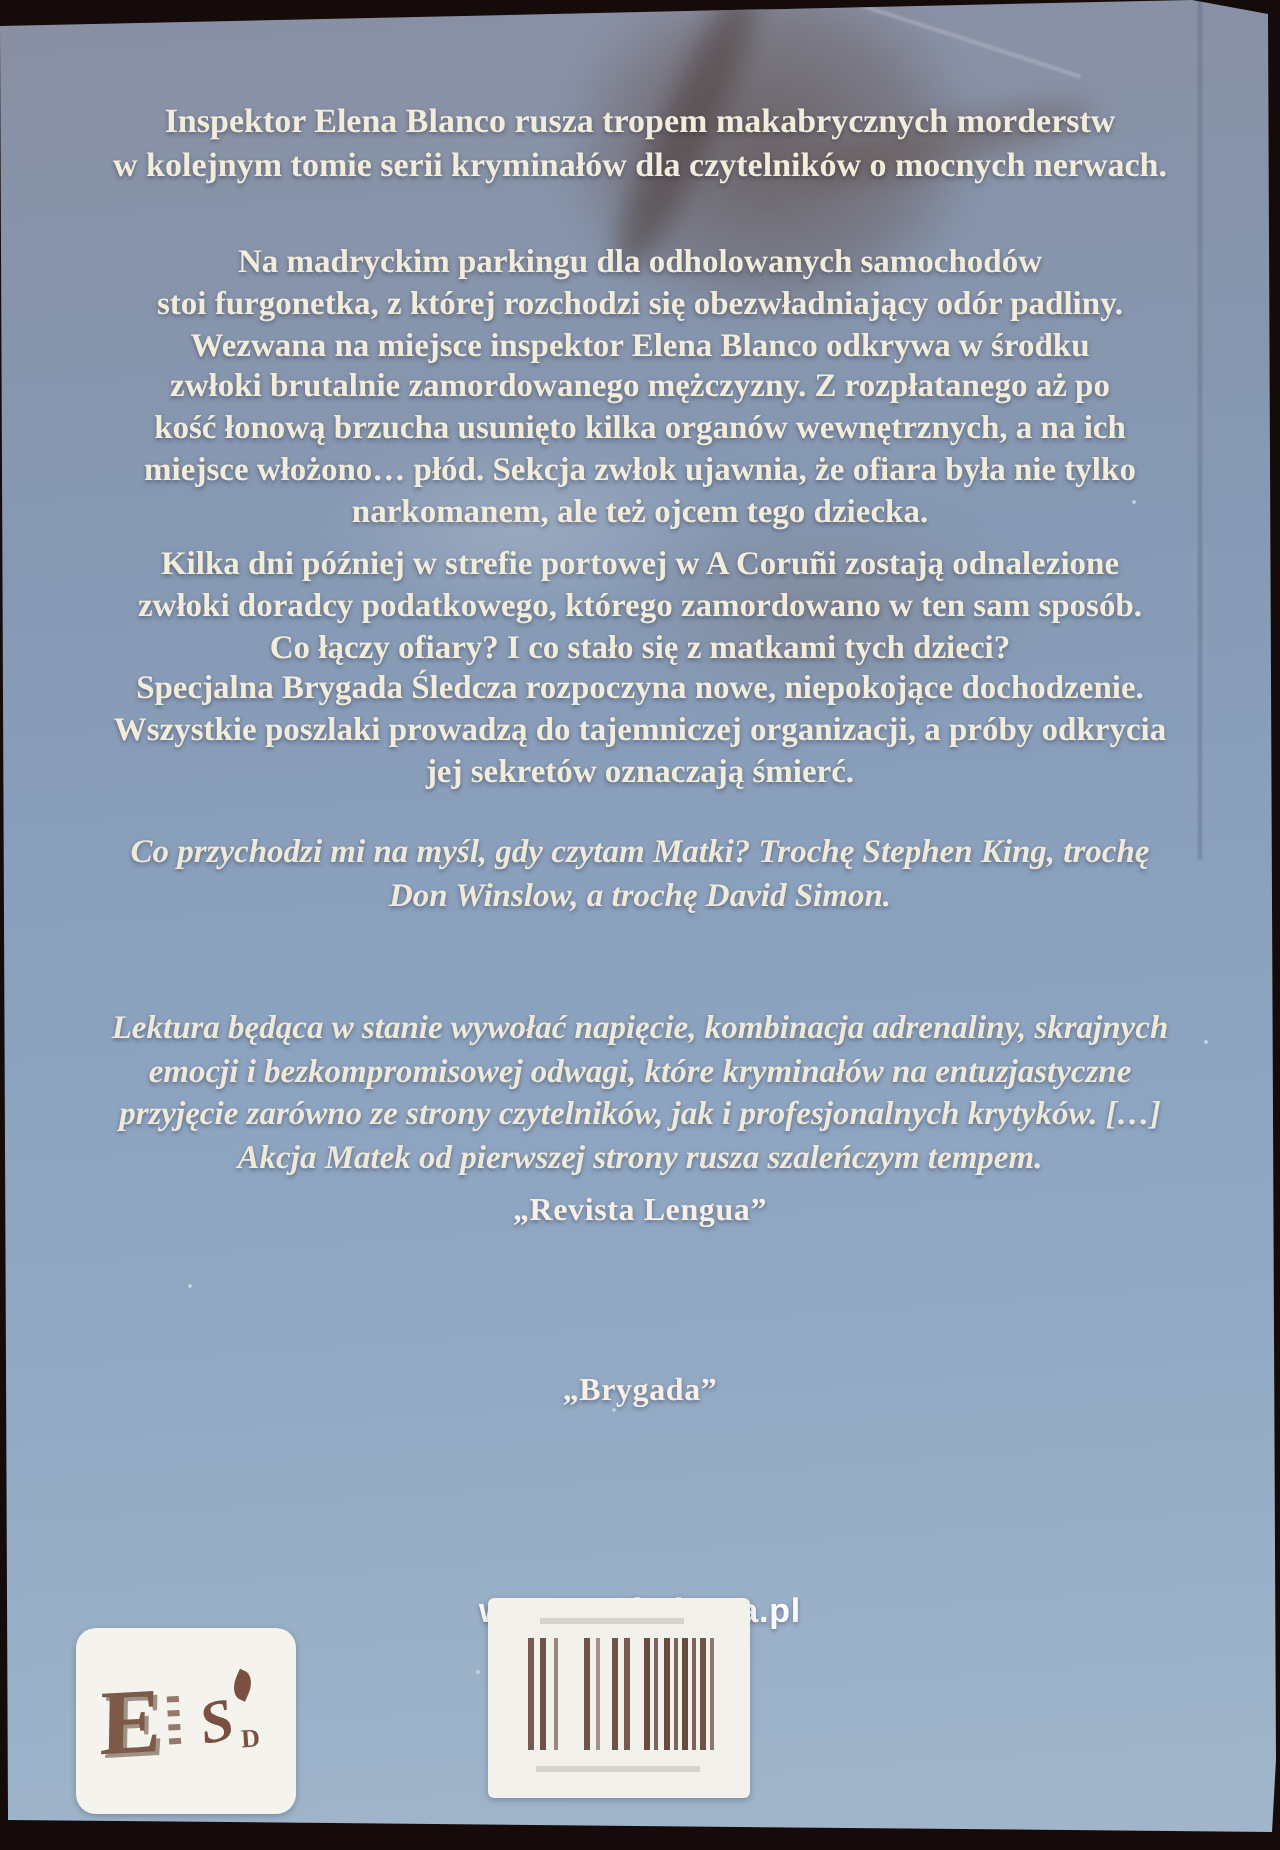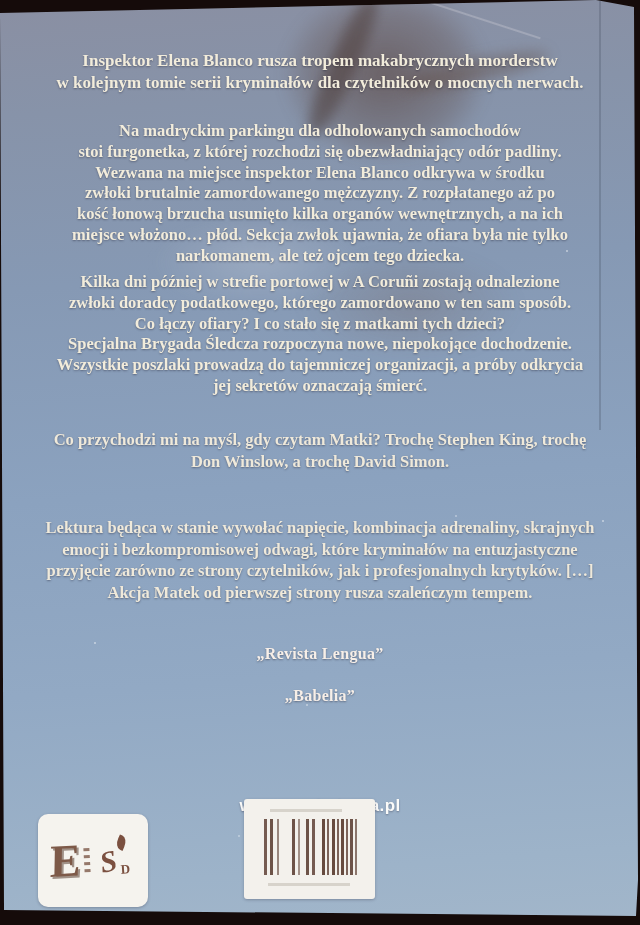--- a/index.html
+++ b/index.html
@@ -54,24 +54,24 @@
     602px 520px 0 rgba(255,255,255,.5), 238px 835px 0 rgba(255,255,255,.4);}
   
   .tx{
     position:absolute;left:28px;right:28px;text-align:center;
     white-space:pre-line;color:#f2ecdb;
     text-shadow:0 1px 2px rgba(32,32,48,.45);
   }
   .intro{top:50px;font-size:17px;line-height:22px;font-weight:700;}
   .para1{top:121px;font-size:16.5px;line-height:20.8px;font-weight:700;}
   .para2{top:272px;font-size:16.5px;line-height:20.8px;font-weight:700;}
-  .quote{font-weight:600;color:#efe9da;font-size:16.5px;line-height:21.5px;margin-top:14px;}
+  .quote{font-style:italic;font-weight:600;color:#efe9da;font-size:16.5px;line-height:21.5px;}
   .q1{top:415px;} .q2{top:503px;} .q3{top:635px;}
   .attrib{font-weight:700;font-size:16px;color:#f7efe8;letter-spacing:.3px;}
-  .a1{top:462px;} .a2{top:597px;margin-top:48px;} .a3{top:687px;}
+  .a1{top:462px;} .a2{top:597px;} .a3{top:687px;}
   .site{
     top:796px;font-family:"Liberation Sans","DejaVu Sans",sans-serif;
     font-weight:700;font-size:17px;color:#fbfbf9;letter-spacing:.4px;
     text-shadow:0 1px 2px rgba(40,40,60,.4);white-space:normal;
   }
   
   .logobox{
     position:absolute;left:38px;top:814px;width:110px;height:93px;
     background:#f5f3ee;border-radius:10px;
     box-shadow:0 1px 3px rgba(40,40,60,.3);
@@ -138,21 +138,21 @@
 
   <div class="tx quote q1">Co przychodzi mi na myśl, gdy czytam Matki? Trochę Stephen King, trochę
 Don Winslow, a trochę David Simon.</div>
 
   <div class="tx quote q2">Lektura będąca w stanie wywołać napięcie, kombinacja adrenaliny, skrajnych
 emocji i bezkompromisowej odwagi, które kryminałów na entuzjastyczne
 przyjęcie zarówno ze strony czytelników, jak i profesjonalnych krytyków. […]
 Akcja Matek od pierwszej strony rusza szaleńczym tempem.</div>
   <div class="tx attrib a2">„Revista Lengua”</div>
 
-  <div class="tx attrib a3">„Babelia”</div>
+  <div class="tx attrib a3">„Brygada”</div>
 
   <div class="tx site">www.soniadraga.pl</div>
 
   <div class="logobox">
     <span class="e-wrap">
       <span class="e-letter">E</span>
       <span class="e-stripes">
           <i></i>
           <i></i>
           <i></i>

